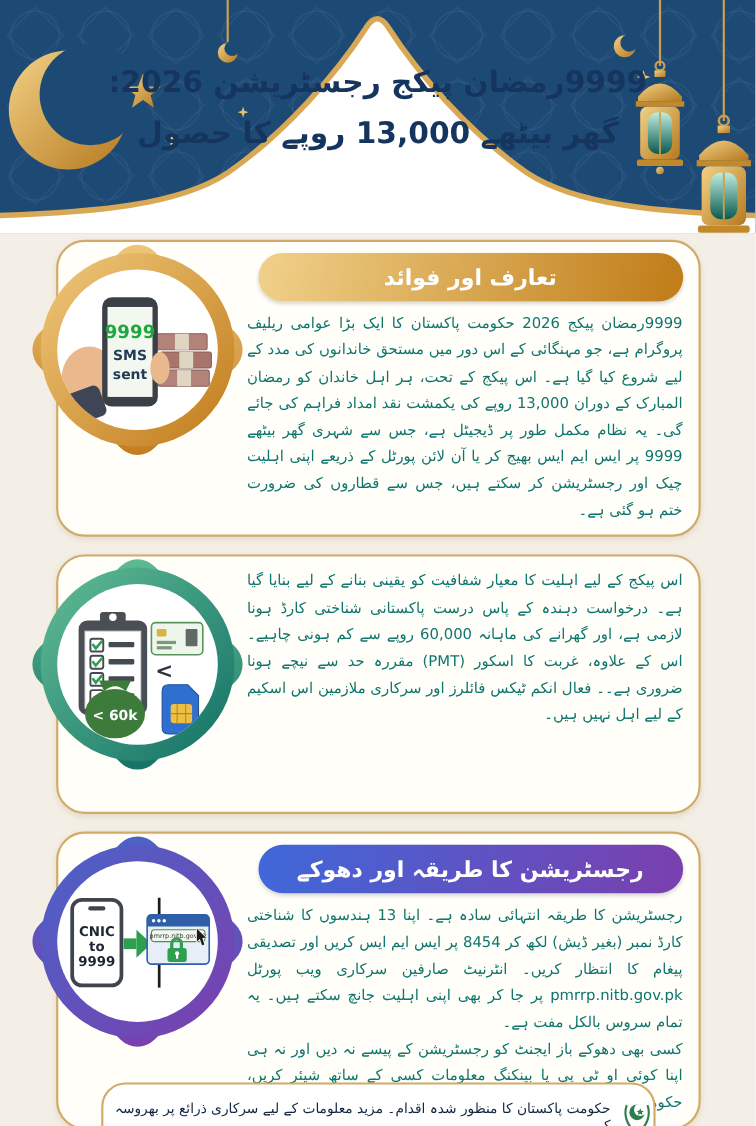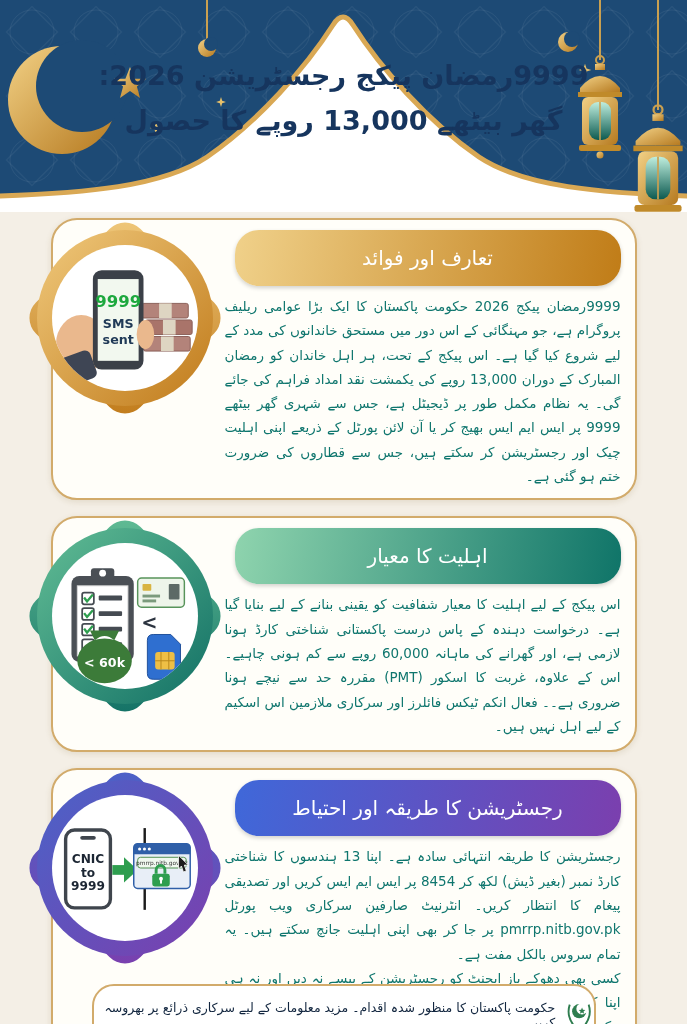--- a/index.html
+++ b/index.html
@@ -9,22 +9,22 @@
   .hero{position:relative;width:687px;height:212px;}
   .hero svg{display:block;}
   .hero-title{position:absolute;inset:0;display:flex;flex-direction:column;align-items:center;
               padding-top:60px;gap:14px;direction:rtl;color:#16355e;font-weight:bold;
               font-size:27px;text-align:center;}
   
   .cards{position:relative;padding-top:6px;}
   .card{position:relative;width:554px;margin:0 auto 16px;background:#fffef9;
         border:2px solid #d2ab6b;border-radius:26px;padding:10px 14px 10px 14px;
         min-height:212px;box-shadow:0 2px 6px rgba(120,90,30,.14);}
-  .pill{height:56px;border-radius:24px;display:flex;align-items:center;justify-content:center;
-        color:#fff;font-size:20px;font-weight:normal;margin-left:168px;margin-bottom:8px;
+  .pill{height:44px;border-radius:24px;display:flex;align-items:center;justify-content:center;
+        color:#fff;font-size:20px;font-weight:bold;margin-left:168px;margin-bottom:8px;
         direction:rtl;box-shadow:0 2px 4px rgba(0,0,0,.18);}
   .pill-gold{background:linear-gradient(100deg,#f0d18a,#c07c17);}
   .pill-green{background:linear-gradient(100deg,#8fd4ae,#0f7468);}
   .pill-blue{background:linear-gradient(100deg,#3f68d9,#7b3fae);}
   .medallion{position:absolute;left:-16px;top:10px;width:176px;height:176px;z-index:2;}
   .petal{position:absolute;left:50%;top:50%;width:148px;height:148px;
          transform:translate(-50%,-50%) rotate(45deg);border-radius:22px;}
   .ring{position:absolute;inset:0;border-radius:50%;}
   .m-gold .petal,.m-gold .ring{background:linear-gradient(135deg,#f0c97c,#c07a1a);}
   .m-green .petal,.m-green .ring{background:linear-gradient(135deg,#62bd95,#127065);}
@@ -203,21 +203,20 @@
               <rect x="106" y="112" width="20" height="18" rx="3" fill="#eebf45"></rect>
               <g stroke="#b8871c" stroke-width="1">
                 <line x1="112" y1="112" x2="112" y2="130"></line>
                   <line x1="120" y1="112" x2="120" y2="130"></line>
                 <line x1="106" y1="121" x2="126" y2="121"></line>
               </g>
             </g>
           </svg>
         </div>
       </div>
-      <div class="pill pill-green">اہلیت کا معیار</div>
       <div class="body-text">
         <span class="float-spacer"></span>
         <p>اس پیکج کے لیے اہلیت کا معیار شفافیت کو یقینی بنانے کے لیے بنایا گیا ہے۔ درخواست دہندہ کے پاس درست پاکستانی شناختی کارڈ ہونا لازمی ہے، اور گھرانے کی ماہانہ 60,000 روپے سے کم ہونی چاہیے۔ اس کے علاوہ، غربت کا اسکور (PMT) مقررہ حد سے نیچے ہونا ضروری ہے۔۔ فعال انکم ٹیکس فائلرز اور سرکاری ملازمین اس اسکیم کے لیے اہل نہیں ہیں۔</p>
       </div>
     </section>
 
     <section class="card">
       <div class="medallion m-blue">
         <div class="petal"></div>
         <div class="ring"></div>
@@ -247,21 +246,21 @@
                 <path d="M107,81 v-4 a4.5,4.5 0 0 1 9,0 v4" stroke="#2e9e4f" stroke-width="3" fill="none"></path>
                 <rect x="103" y="81" width="18" height="13" rx="2.5" fill="#2e9e4f"></rect>
                 <circle cx="112" cy="86" r="2" fill="#ffffff"></circle>
                   <rect x="111" y="86" width="2" height="5" fill="#ffffff"></rect>
               </g>
               <polygon fill="#1c1c1c" stroke="#ffffff" stroke-width="0.8" points="130,62 130,76 133,73 135,79 138,78 136,72 140,72"></polygon>
             </g>
           </svg>
         </div>
       </div>
-      <div class="pill pill-blue">رجسٹریشن کا طریقہ اور احتیاط</div>
+      <div class="pill pill-blue">رجسٹریشن کا طریقہ اور دھوکے</div>
       <div class="body-text">
         <span class="float-spacer"></span>
         <p>رجسٹریشن کا طریقہ انتہائی سادہ ہے۔ اپنا 13 ہندسوں کا شناختی کارڈ نمبر (بغیر ڈیش) لکھ کر 8454 پر ایس ایم ایس کریں اور تصدیقی پیغام کا انتظار کریں۔ انٹرنیٹ صارفین سرکاری ویب پورٹل pmrrp.nitb.gov.pk پر جا کر بھی اپنی اہلیت جانچ سکتے ہیں۔ یہ تمام سروس بالکل مفت ہے۔</p>
         <p>کسی بھی دھوکے باز ایجنٹ کو رجسٹریشن کے پیسے نہ دیں اور نہ ہی اپنا کوئی او ٹی پی یا بینکنگ معلومات کسی کے ساتھ شیئر کریں، حکومت ایسی معلومات نہیں مانگتی۔</p>
       </div>
     </section>
   </main>
 
   <footer class="footer-pill">
     <svg width="30" height="34" viewBox="0 0 30 34">

